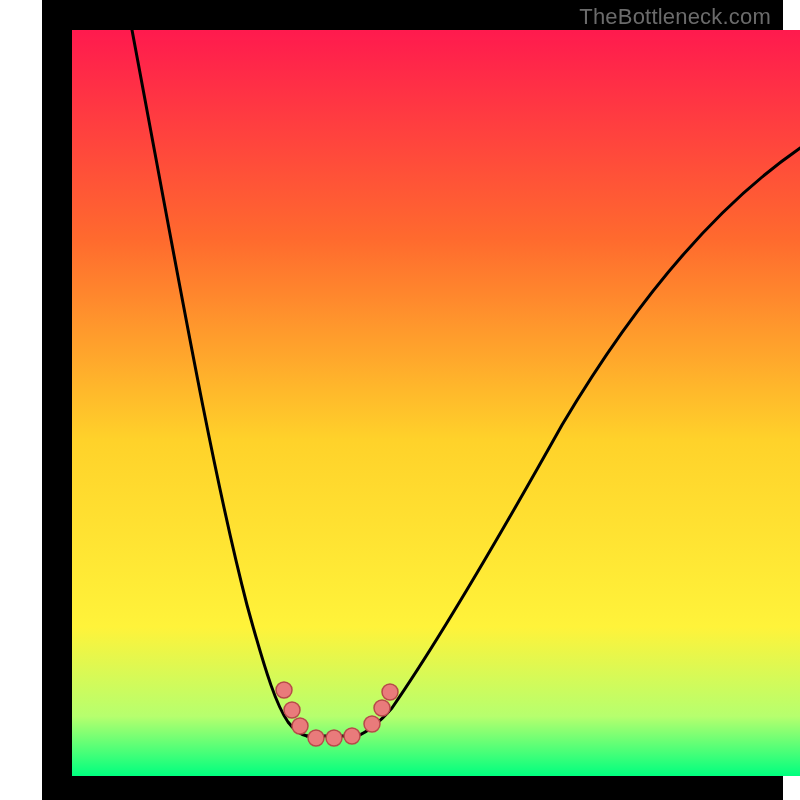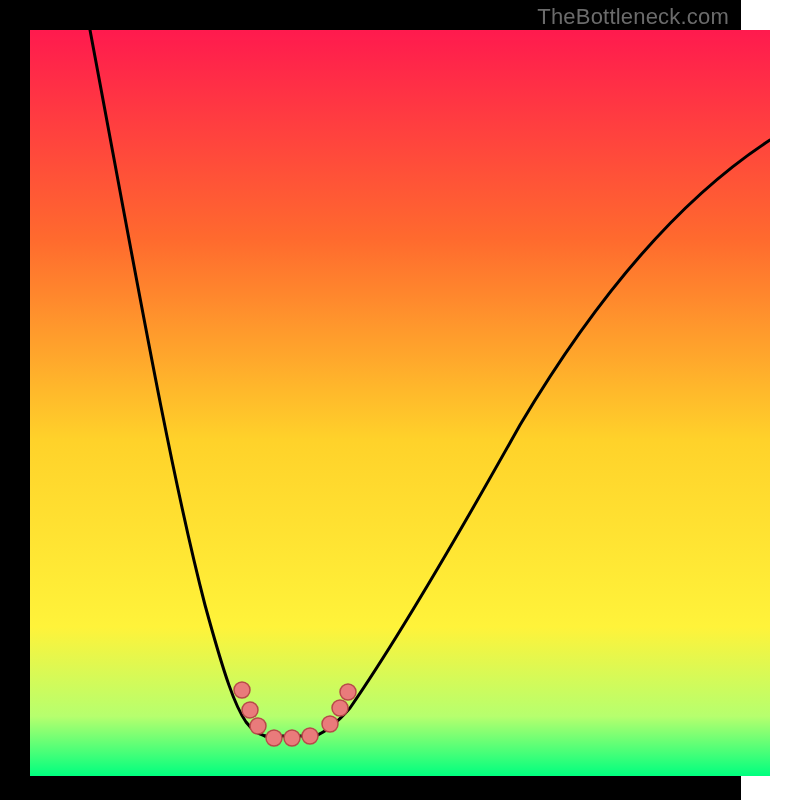--- a/index.html
+++ b/index.html
@@ -9,20 +9,21 @@
     height: 800px;
     overflow: hidden;
     font-family: Arial, Helvetica, sans-serif;
   }
   .frame {
     position: relative;
     width: 741px;
     height: 800px;
     background: #000000;
     box-sizing: border-box;
+    margin-left: 42px;
   }
   .watermark {
     position: absolute;
     top: 4px;
     right: 12px;
     color: #6b6b6b;
     font-size: 22px;
     font-weight: 500;
     letter-spacing: 0.2px;
     z-index: 10;

